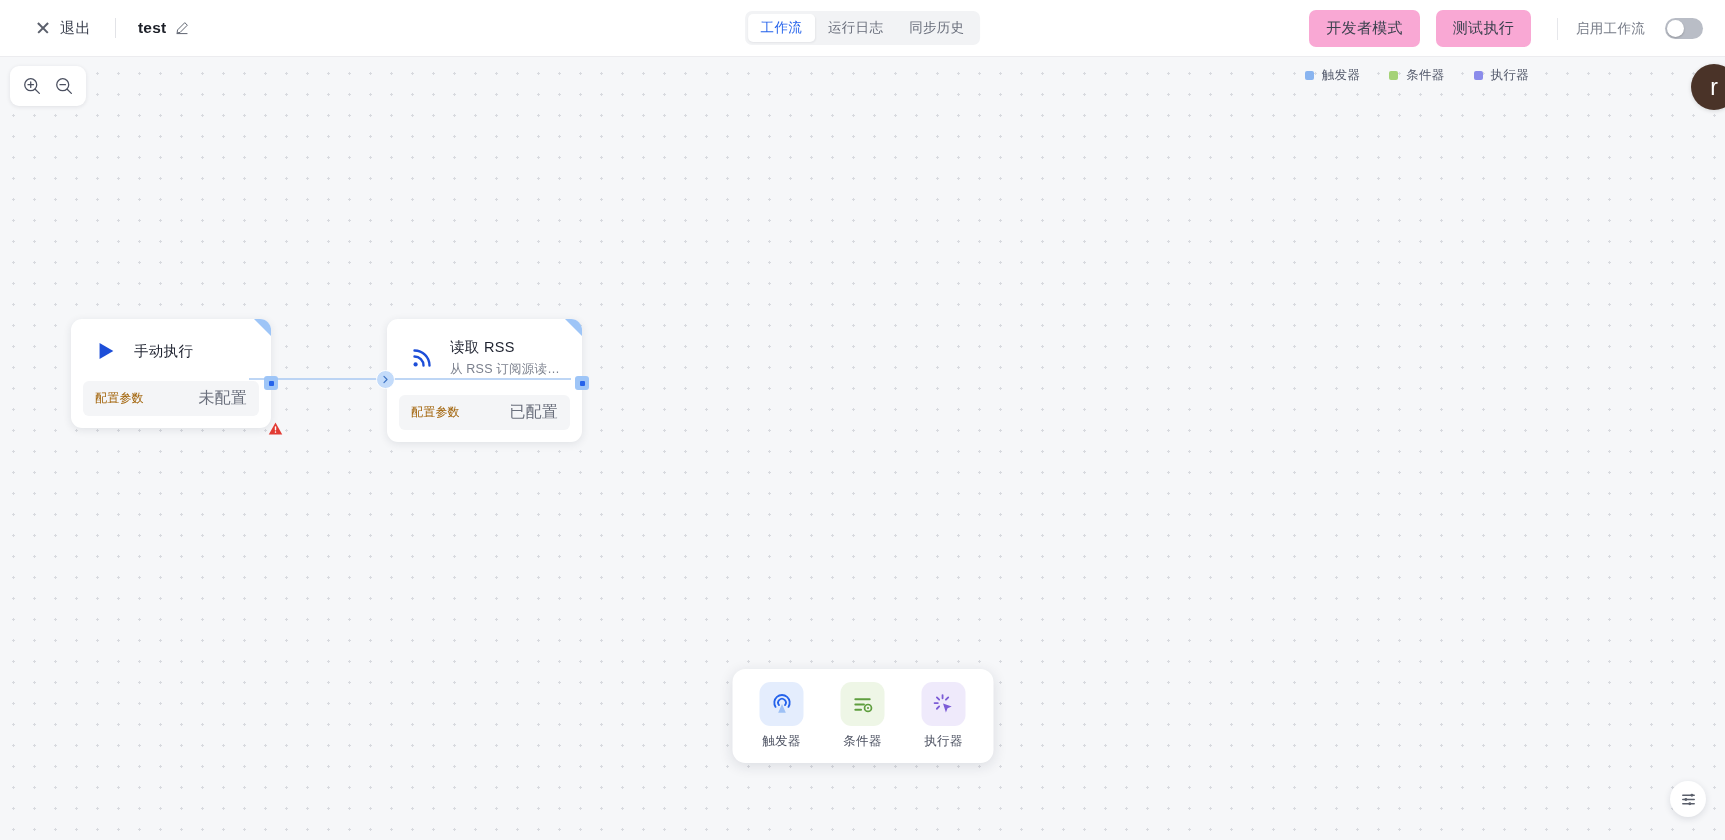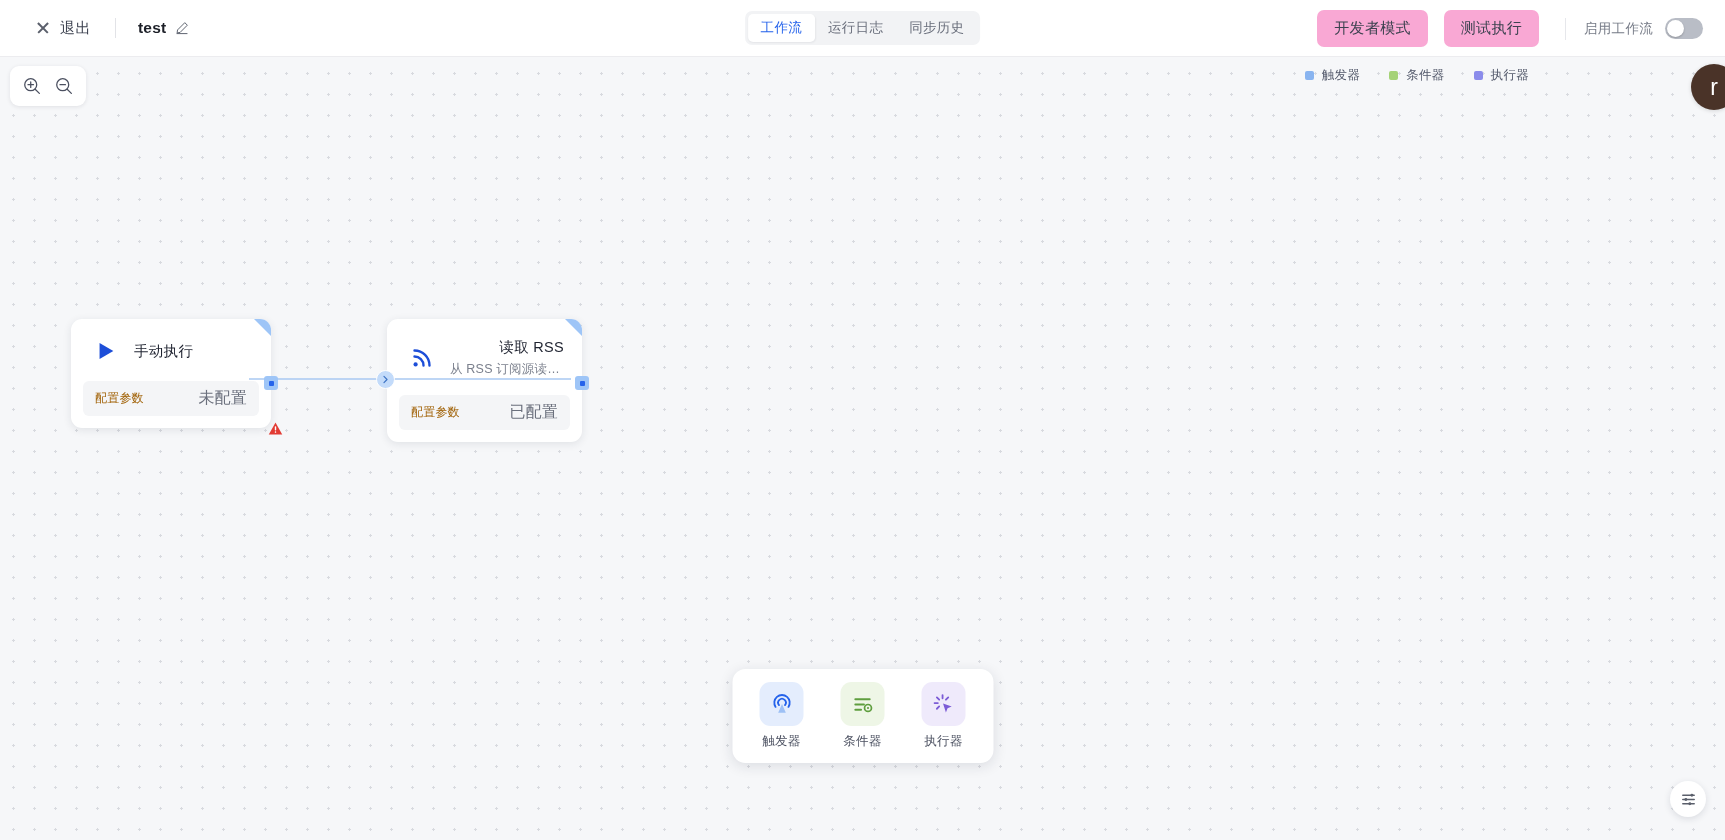--- a/index.html
+++ b/index.html
@@ -56,21 +56,21 @@
     display: flex; align-items: center; gap: 0; padding-right: 10px;
   }
   .ghost-btn {
     background: #f9a8d4; color: #3d4250;
     font-size: 15px; letter-spacing: .3px;
     border: none; border-radius: 7px;
     padding: 9px 17px; cursor: pointer;
     margin-left: 16px; white-space: nowrap;
   }
   .hdr-divider2 { width: 1px; height: 22px; background: #e6e7eb; margin: 0 18px 0 26px; }
-  .toggle-wrap { display: flex; align-items: center; gap: 12px; padding-right: 12px; }
+  .toggle-wrap { display: flex; align-items: center; gap: 20px; padding-right: 12px; }
   .toggle-label { font-size: 13.5px; color: #767b87; white-space: nowrap; letter-spacing: .3px; }
   .switch {
     width: 38px; height: 21px; border-radius: 11px;
     background: #b9bdc6; position: relative; cursor: pointer; flex: none;
   }
   .switch .knob {
     position: absolute; left: 2px; top: 2px;
     width: 17px; height: 17px; border-radius: 50%;
     background: #fff; box-shadow: 0 1px 2px rgba(0,0,0,.22);
   }
@@ -117,21 +117,20 @@
     box-shadow: 0 1px 4px rgba(0,0,0,.14);
   }
 
   
   .node {
     position: absolute;
     background: #ffffff;
     border-radius: 11px;
     box-shadow: 0 2px 9px rgba(28,36,58,.10);
     overflow: visible;
-    text-align: right;
   }
   .node-inner { border-radius: 11px; overflow: hidden; position: relative; }
   .corner-tri {
     position: absolute; top: 0; right: 0;
     width: 0; height: 0;
     border-top: 17px solid #9ec5f7;
     border-left: 17px solid transparent;
     z-index: 2;
   }
   .node-body { display: flex; align-items: center; gap: 15px; padding: 19px 18px 17px 22px; }

